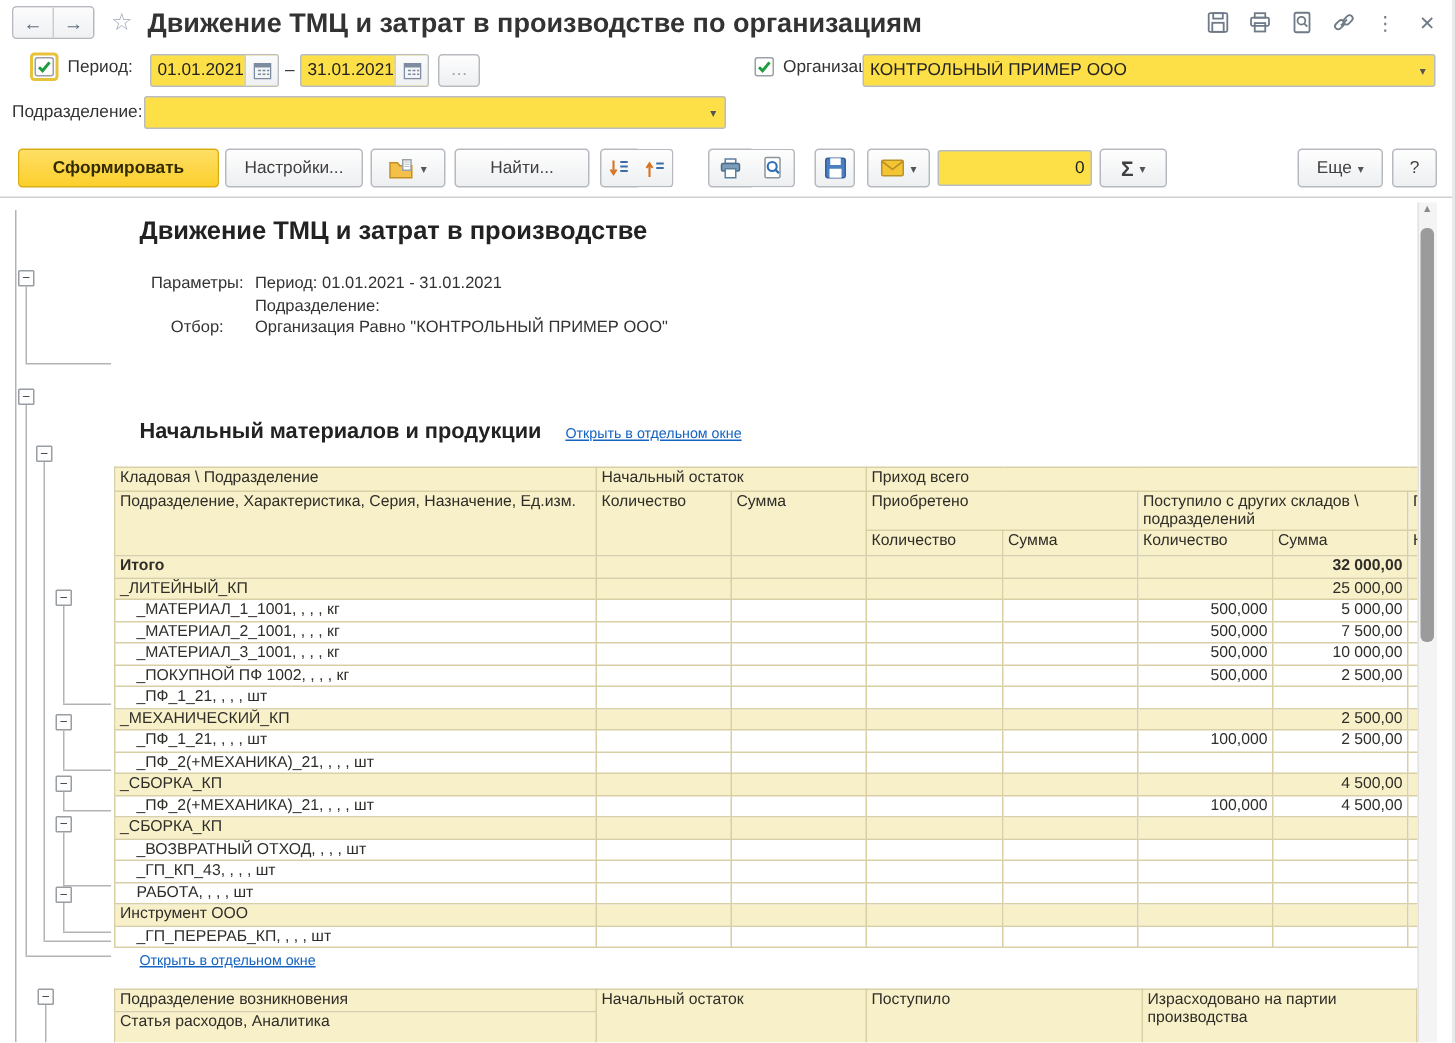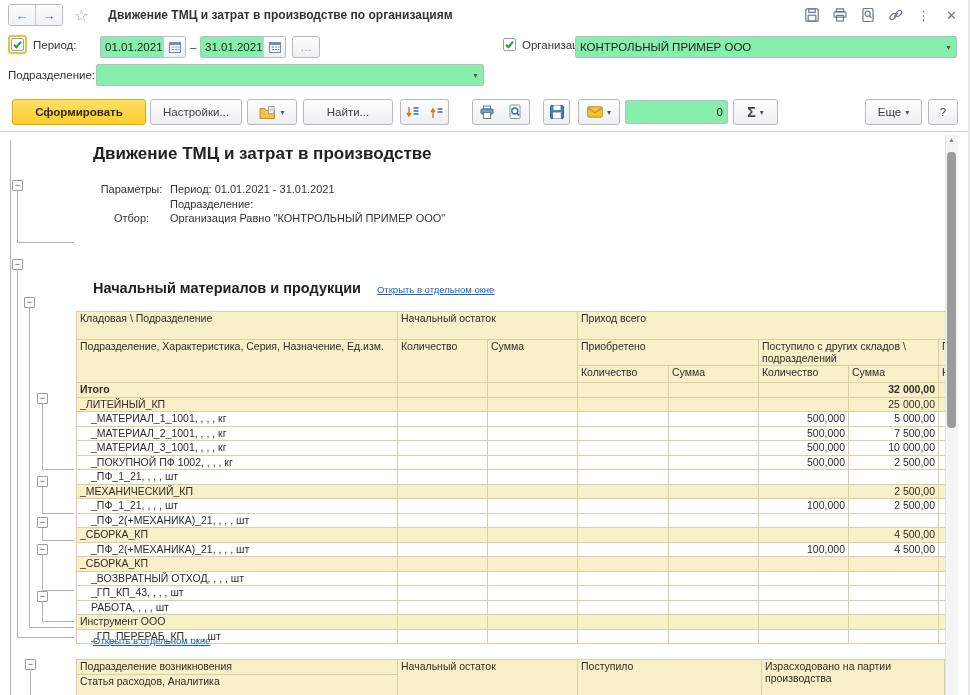--- a/index.html
+++ b/index.html
@@ -8,31 +8,31 @@
     background:#fff;font-family:"Liberation Sans",sans-serif;
     border-right:2px solid #e9e9e9;box-sizing:border-box;
   }
   
   .titlebar{position:absolute;top:0;left:0;width:970px;height:30px;display:flex;align-items:center;}
   .navbtns{display:flex;margin-left:8px;border:1px solid #b6bac0;border-radius:3px;overflow:hidden;}
   .navbtn{width:26px;height:20px;display:flex;align-items:center;justify-content:center;
     background:linear-gradient(#fcfcfc,#eff1f3);color:#5f6e7e;font-size:13px;cursor:default;}
   .navbtn + .navbtn{border-left:1px solid #c8ccd0;}
   .star{margin-left:11px;font-size:16px;color:#9aa7b5;}
-  .wtitle{margin-left:20px;font-size:12px;font-weight:bold;color:#333;white-space:nowrap;}
+  .wtitle{margin-left:10px;font-size:18px;font-weight:bold;color:#333;white-space:nowrap;}
   .wicons{margin-left:auto;margin-right:10px;display:flex;align-items:center;gap:11px;}
   .wicon{display:flex;align-items:center;justify-content:center;width:17px;height:17px;color:#6e7a87;}
   .wicon.txt{font-size:13px;line-height:17px;}
   
   .lbl{font-size:11.5px;color:#333;white-space:nowrap;}
   .cbwrap{display:flex;align-items:center;position:absolute;}
   .cb{width:13px;height:13px;border:1px solid #9aa0a6;border-radius:2px;background:#fff;
      display:flex;align-items:center;justify-content:center;box-sizing:border-box;}
   .focusring{border:2px solid #e7c33c;border-radius:3px;padding:1px;line-height:0;}
-  .field{position:absolute;height:22px;border:1px solid #b9bdc2;border-radius:2px;background:#86efac;
+  .field{position:absolute;height:22px;border:1px solid #b9bdc2;border-radius:2px;background:#fde047;
      display:flex;align-items:center;box-sizing:border-box;}
   .field .val{flex:1;font-size:11.5px;color:#222;padding:0 4px;white-space:nowrap;overflow:hidden;}
   .field .val.num{text-align:right;}
   .field .arrow{width:15px;text-align:center;color:#555;font-size:8px;flex:0 0 auto;}
   .datebtn{width:21px;height:100%;border-left:1px solid #ccd0d4;display:flex;align-items:center;
      justify-content:center;background:linear-gradient(#fbfbfb,#eef0f2);flex:0 0 auto;}
   
   .btn{position:absolute;top:99px;height:26px;box-sizing:border-box;border:1px solid #b6bac0;
      border-radius:3px;background:linear-gradient(#fefefe,#edeff1);font-size:11.5px;color:#3f3f3f;
      display:flex;align-items:center;justify-content:center;gap:4px;padding:0 8px;white-space:nowrap;}
@@ -54,21 +54,21 @@
   .sectitle{font-size:14.5px;font-weight:bold;color:#222;}
   .seclink{font-size:9.5px;color:#1464c0;text-decoration:underline;cursor:pointer;}
   
   table.tbl{position:absolute;border-collapse:collapse;table-layout:fixed;background:#fff;}
   .tbl td{border:1px solid #d9cfa5;padding:1px 3px;font-size:10.5px;color:#2e2d28;
      overflow:hidden;line-height:11.5px;vertical-align:top;box-sizing:border-box;}
   .tbl td.h{background:#f8f0c9;white-space:normal;}
   .tbl tbody td{white-space:nowrap;}
   .t1{left:76px;top:178px;width:871px;}
   .t2{left:76px;top:526px;width:872px;}
-  tr.hr1{height:28px;} tr.hr2{height:26px;} tr.hr3{height:17px;}
+  tr.hr1{height:16px;} tr.hr2{height:26px;} tr.hr3{height:17px;}
   tr.hrA{height:15px;} tr.hrB{height:40px;}
   tbody tr{height:13.8px;}
   tr.total td,tr.group td{background:#f8f0c9;}
   tr.total td{font-weight:bold;}
   td.num{text-align:right;}
   tr.detail td:first-child{padding-left:14px;}
   
   .rail{position:absolute;width:1px;background:#b3b3b3;}
   .helbow{position:absolute;height:1px;background:#b3b3b3;}
   .gbox{position:absolute;width:11px;height:11px;box-sizing:border-box;border:1px solid #989ea4;
@@ -117,21 +117,21 @@
         <rect x="7.2" y="4.2" width="7" height="4.2" rx="2.1" transform="rotate(-45 10.7 6.3)"></rect>
         <path d="M6 10 L10 6"></path>
       </svg>
     </span>
     <span class="wicon txt">⋮</span>
     <span class="wicon txt">✕</span>
   </div>
 </div>
 
 <div>
-  <div class="cbwrap" style="left:8px;top:35px;">
+  <div class="cbwrap" style="left:20px;top:35px;">
     <span class="focusring">
       <span class="cb">
         <svg width="11" height="11" viewBox="0 0 11 11">
             <path d="M2 5.8 L4.4 8.2 L9 2.6" stroke="#1f9d3f" stroke-width="2" fill="none"></path>
           </svg>
       </span>
     </span>
     <span class="lbl" style="margin-left:6px;">Период:</span>
   </div>
   <div class="field" style="left:100px;top:36px;width:86px;">

